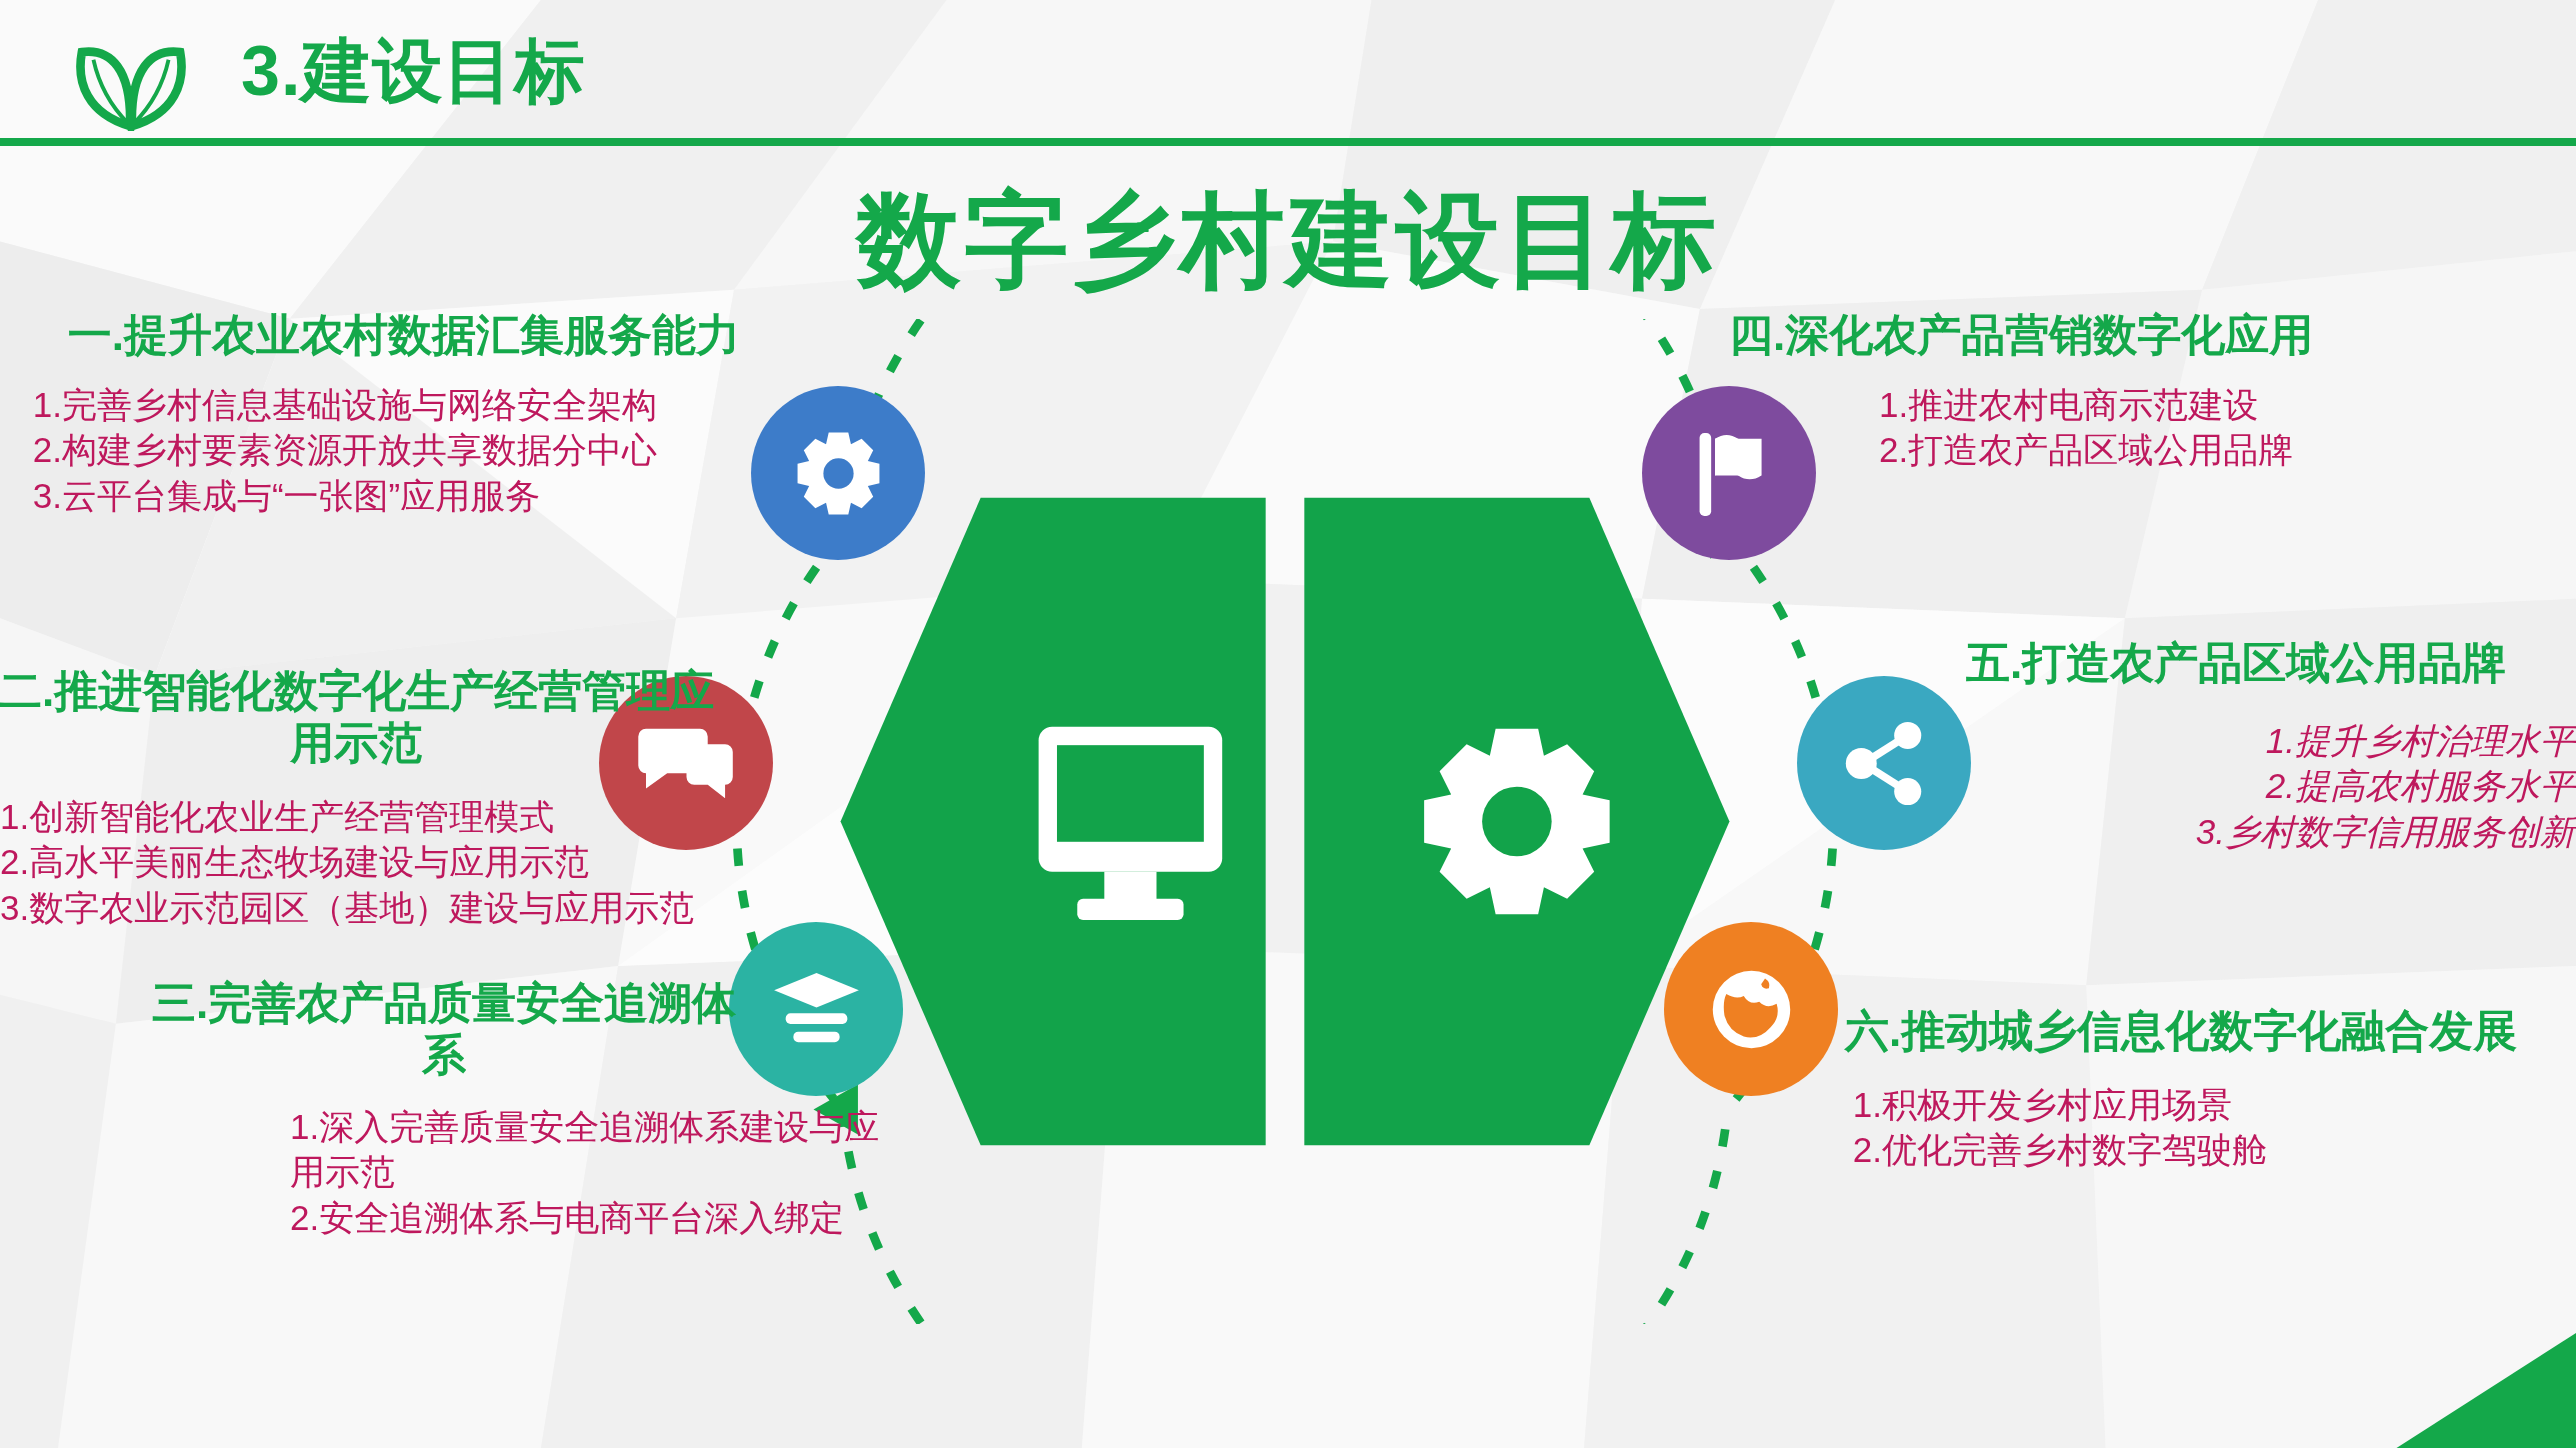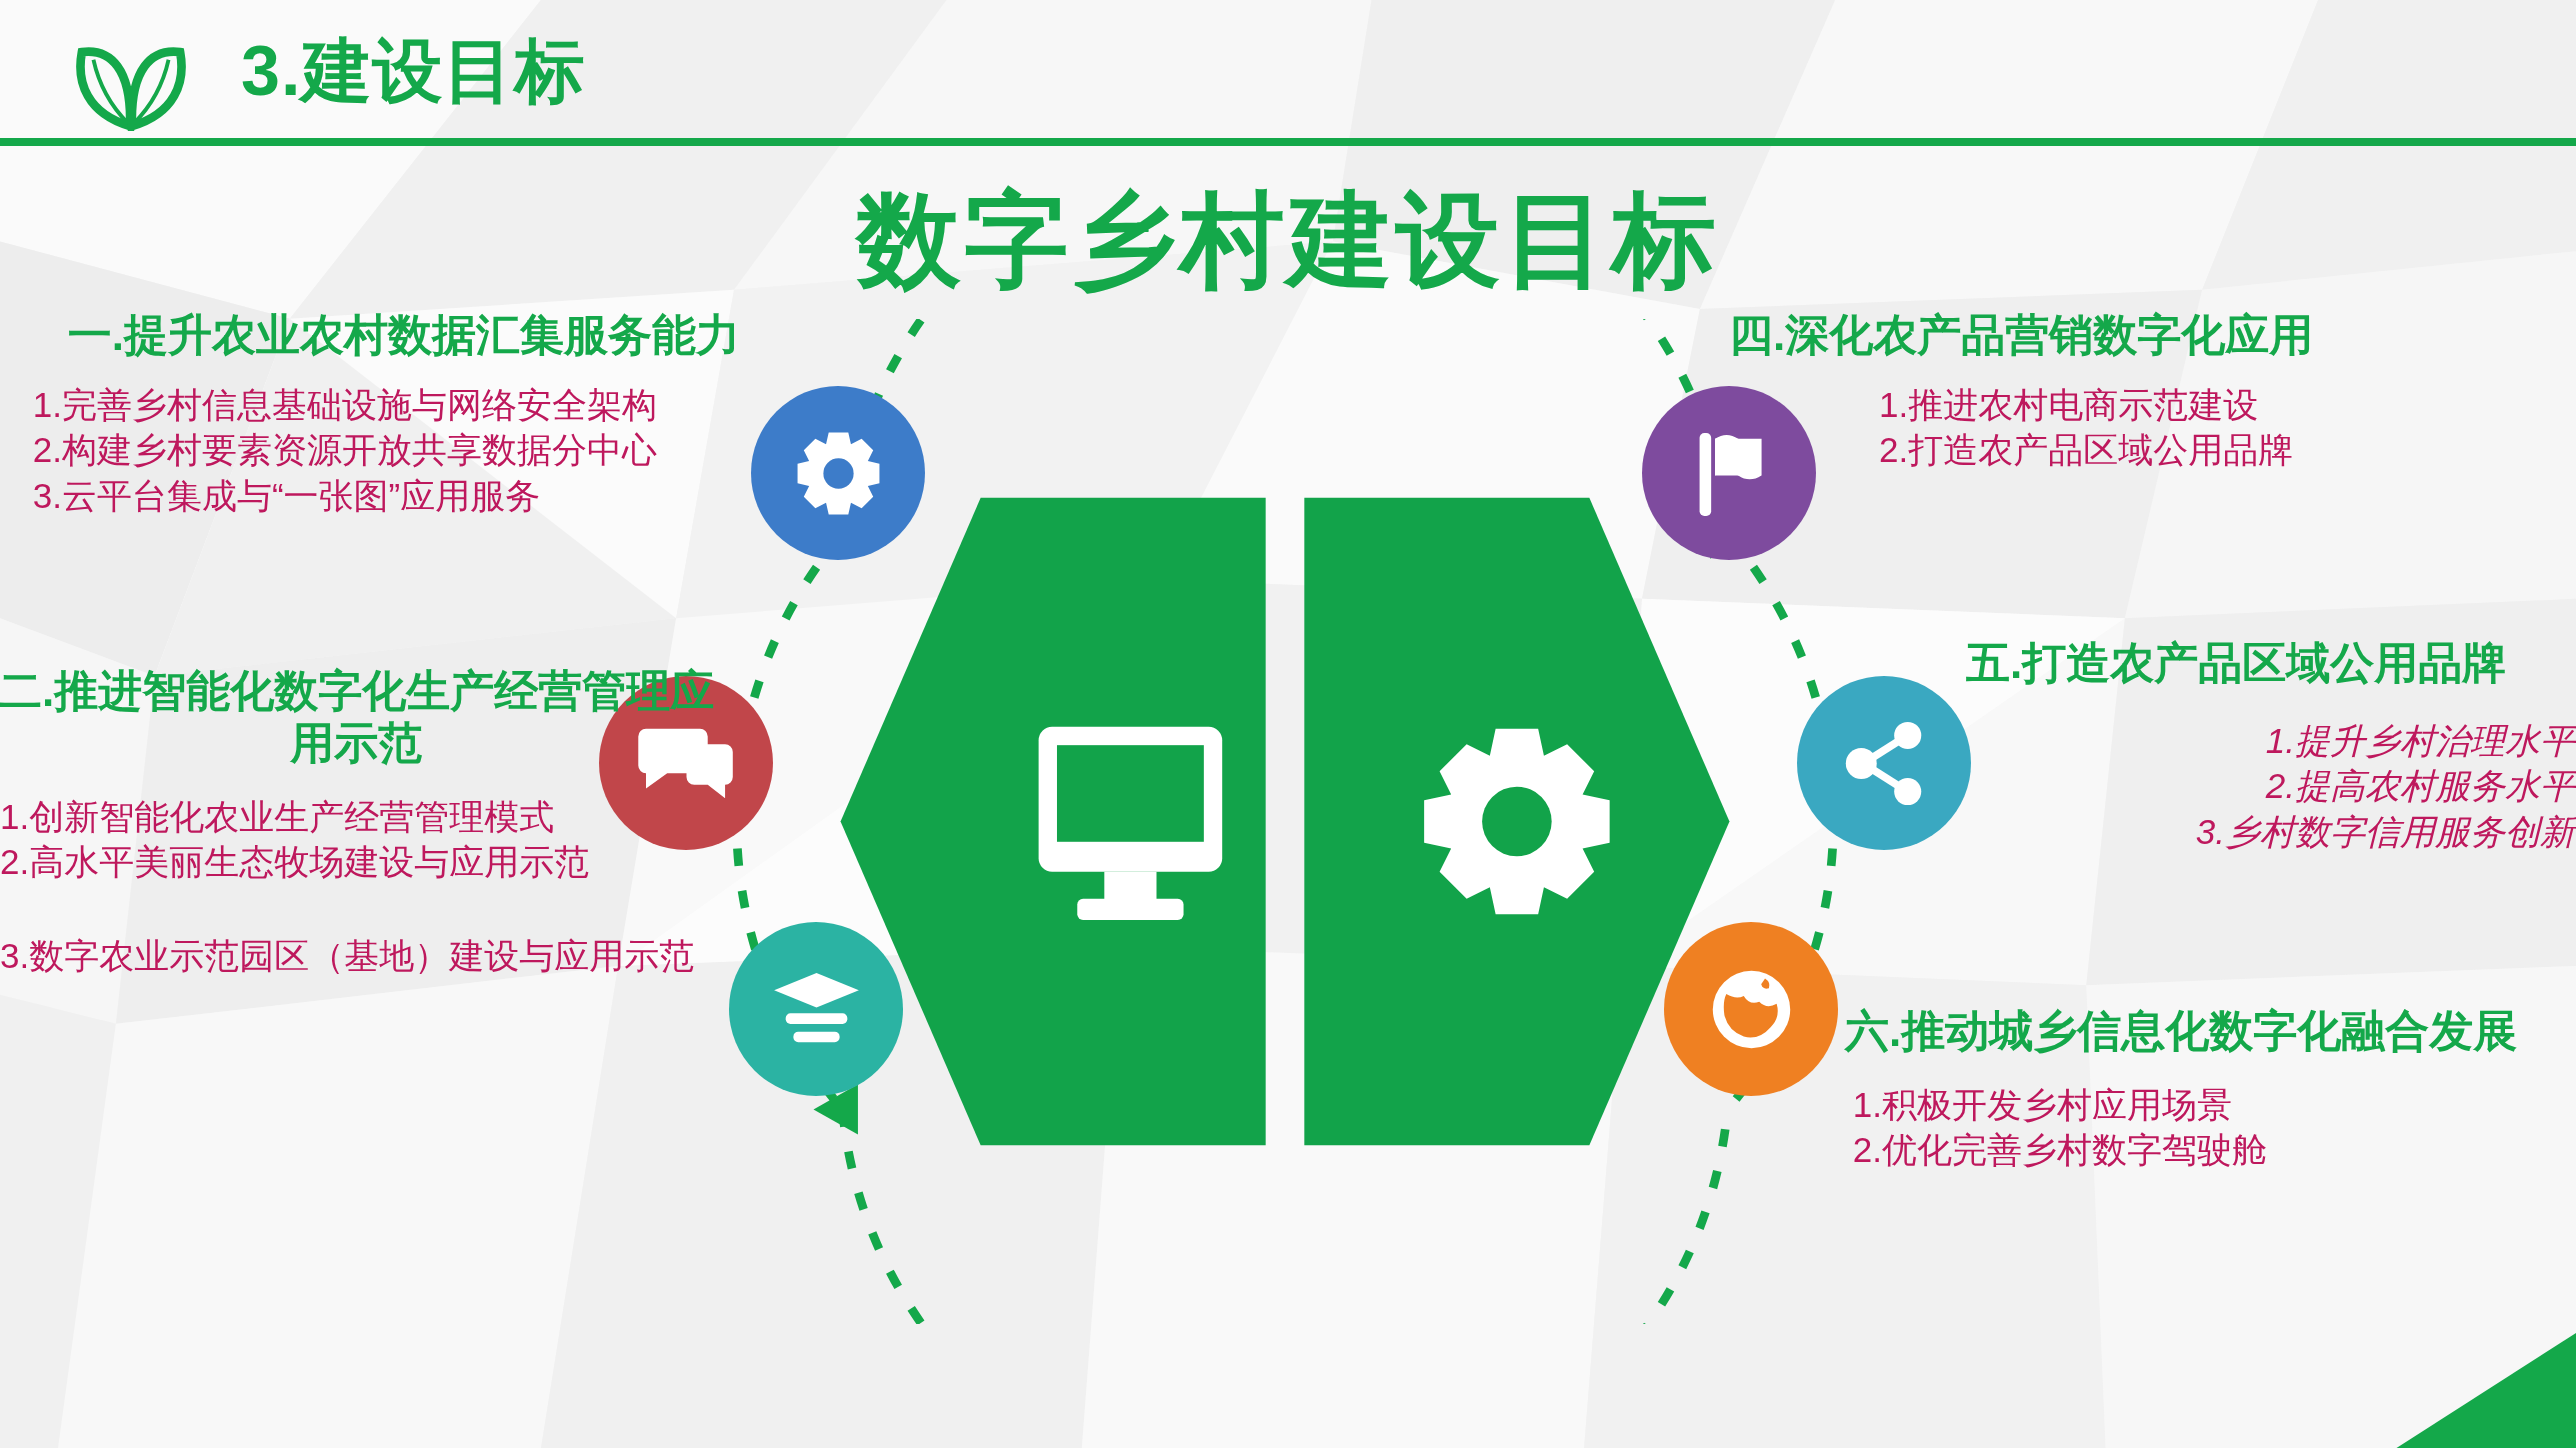--- a/index.html
+++ b/index.html
@@ -56,21 +56,21 @@
   .sec { position: absolute; z-index: 8; }
   .sec-head {
     font-size: 44px; font-weight: bold; color: #14a84a;
     line-height: 1.18; letter-spacing: 0px;
   }
   .sec-body {
     font-size: 35px; color: #be185d; line-height: 1.30;
     font-weight: normal;
   }
   .sec-body div { white-space: nowrap; }
-  .sec-body div.wrap { white-space: normal; margin-top: 48px; }
+  .sec-body div.wrap { white-space: normal; }
 
   
   #sec1      { left: 9.7px;  top: 309px;  width: 869px; }
   #sec1 .sec-head { text-align: left; padding-left: 58px; }
   #sec1 .sec-body { margin-top: 21px; padding-left: 23px; }
 
   #sec2      { left: -5.8px;  top: 665px;  width: 724px; }
   #sec2 .sec-head { text-align: center; }
   #sec2 .sec-body { margin-top: 25px; text-align: left; padding-left: 5.8px; }
 
@@ -258,20 +258,27 @@
 
   <div class="sec" id="sec2">
     <div class="sec-head">二.推进智能化数字化生产经营管理应用示范</div>
     <div class="sec-body">
       <div>1.创新智能化农业生产经营管理模式</div>
       <div>2.高水平美丽生态牧场建设与应用示范</div>
       <div class="wrap">3.数字农业示范园区（基地）建设与应用示范</div>
     </div>
   </div>
 
+  <div class="sec" id="sec3">
+    <div class="sec-head">三.完善农产品质量安全追溯体系</div>
+    <div class="sec-body">
+      <div class="wrap">1.深入完善质量安全追溯体系建设与应用示范</div>
+      <div>2.安全追溯体系与电商平台深入绑定</div>
+    </div>
+  </div>
 
   <div class="sec" id="sec4">
     <div class="sec-head">四.深化农产品营销数字化应用</div>
     <div class="sec-body">
       <div>1.推进农村电商示范建设</div>
       <div>2.打造农产品区域公用品牌</div>
     </div>
   </div>
 
   <div class="sec" id="sec5">

